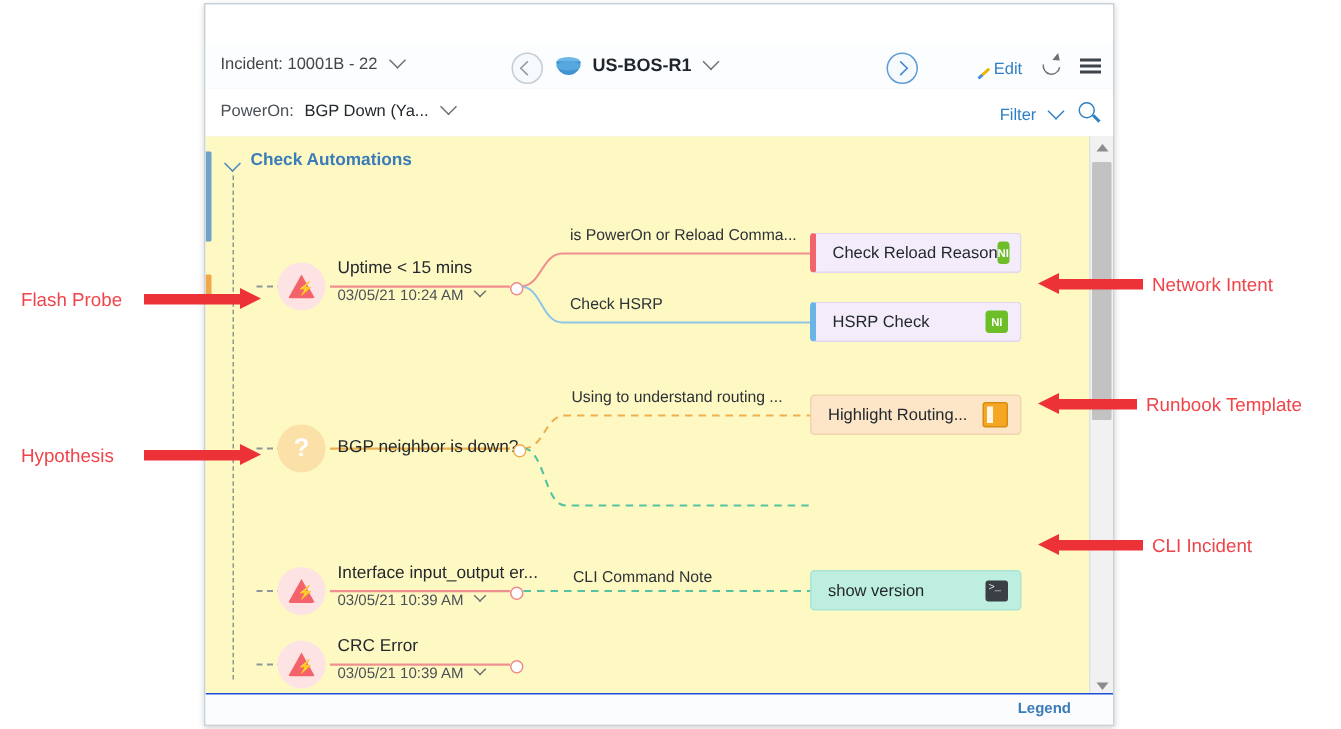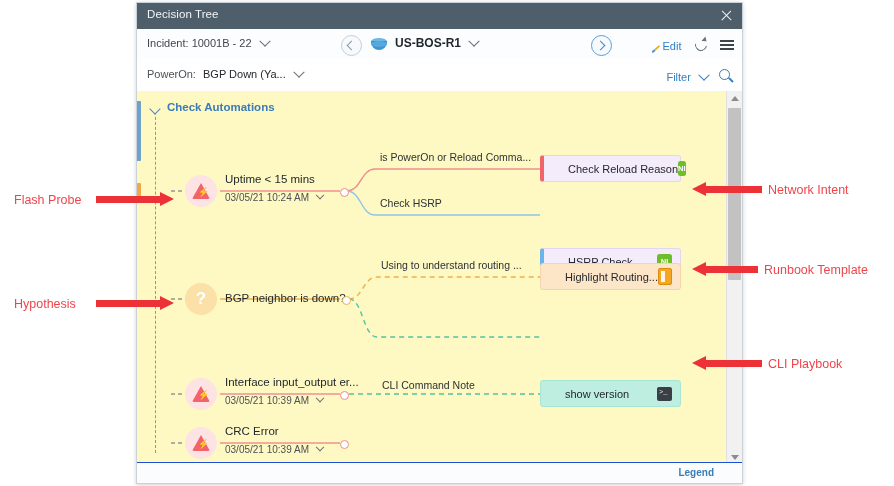--- a/index.html
+++ b/index.html
@@ -175,25 +175,25 @@
 
   
   .edge-lbl{
     position:absolute;font-size:10.5px;color:#2c3237;white-space:nowrap;
   }
 
   
   .rbox{
     position:absolute;height:27px;border-radius:3px;
     display:flex;align-items:center;box-sizing:border-box;
-    font-size:11px;color:#22282d;padding-left:24px;padding-right:8px;
+    font-size:11px;color:#22282d;padding-left:11px;padding-right:8px;
   }
   .rbox .rtxt{flex:1;white-space:nowrap;}
   .rbox.ni{background:#f4ecfa;border:1px solid #e3d6ef;border-left:4px solid #f2646c;}
-  .rbox.ni2{background:#f4ecfa;border:1px solid #e3d6ef;border-left:4px solid #6ab4e8;margin-top:47px;}
+  .rbox.ni2{background:#f4ecfa;border:1px solid #e3d6ef;border-left:4px solid #6ab4e8;}
   .rbox.rb{background:#fde5c8;border:1px solid #f3d4ad;}
   .rbox.cli{background:#bdeee0;border:1px solid #a9e5d4;}
   .tag-ni{
     width:15px;height:15px;border-radius:2.5px;background:#6dbe28;
     color:#fff;font-size:7.5px;font-weight:700;display:flex;align-items:center;justify-content:center;
   }
   .tag-book{
     width:15px;height:15px;border-radius:2px;background:#f5a623;border:1px solid #d98c10;
     position:relative;
   }
@@ -236,24 +236,20 @@
   .arrow.left .head{border-right:14px solid #ed3237;left:0;}
   .arrow.left .shaft{left:13px;right:0;}
 </style>
 </head>
 <body>
 
 <div id="root">
 
   <div class="panel">
 
-    <div class="titlebar">
-      <div class="ttl">Decision Tree</div>
-      <div class="closebtn"></div>
-    </div>
 
     <div class="toolbar1">
       <div class="tlabel incident">
         <span>Incident: 10001B - 22</span>
         <span class="chev"></span>
       </div>
 
       <div class="navwrap">
         <div class="navbtn prev">
             <i></i>
@@ -437,19 +433,19 @@
     <div class="shaft"></div>
       <div class="head"></div>
   </div>
 
   <div class="anno" style="left:764px;top:263px;">Runbook Template</div>
   <div class="arrow left" style="left:692px;top:262px;width:66px;">
     <div class="shaft"></div>
       <div class="head"></div>
   </div>
 
-  <div class="anno" style="left:768px;top:357px;">CLI Playbook</div>
+  <div class="anno" style="left:768px;top:357px;">CLI Incident</div>
   <div class="arrow left" style="left:692px;top:356px;width:70px;">
     <div class="shaft"></div>
       <div class="head"></div>
   </div>
 
 </div>
 
 </body></html>

